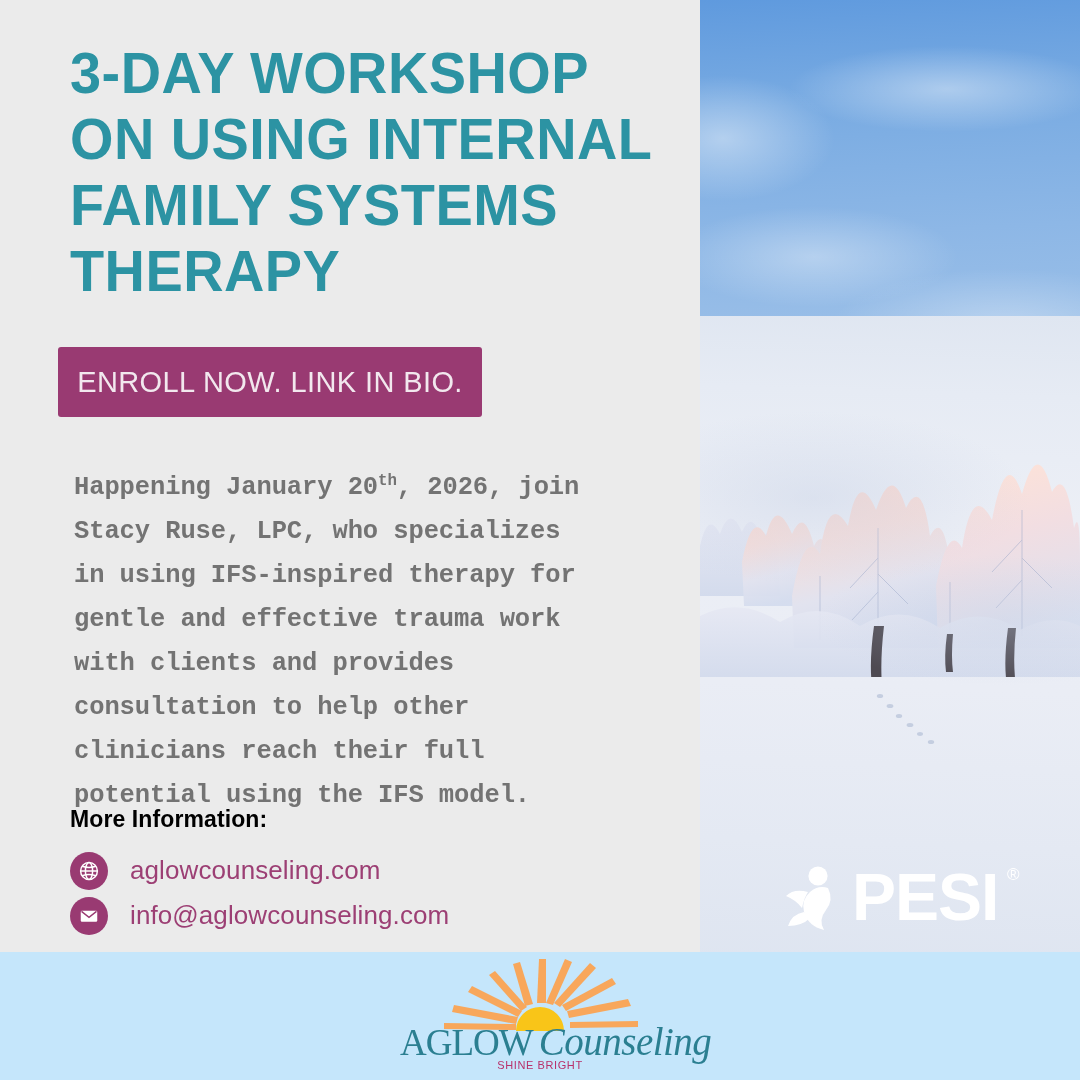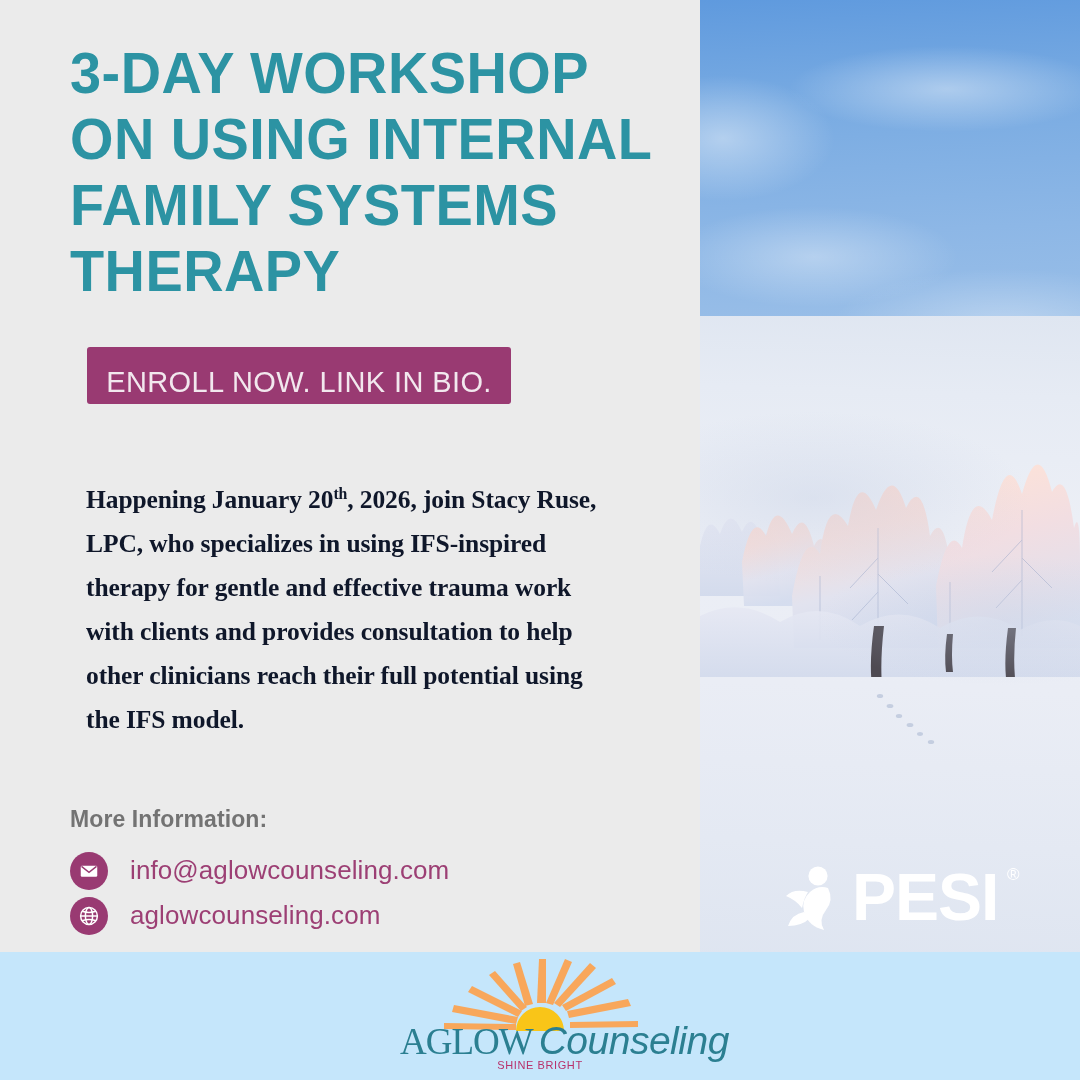--- a/index.html
+++ b/index.html
@@ -40,64 +40,64 @@
     font-size: 57px;
     line-height: 66px;
     letter-spacing: 0.5px;
     text-transform: uppercase;
     transform: scaleX(0.98);
     transform-origin: left top;
   }
 
   .cta-button {
     position: absolute;
-    left: 87px;
+    left: 58px;
     top: 347px;
     width: 424px;
-    height: 57px;
+    height: 70px;
     background: #993a72;
     border: none;
     border-radius: 3px;
     color: #f2e8ee;
     font-family: "Liberation Sans", sans-serif;
     font-size: 29px;
     font-weight: 400;
     letter-spacing: 0.4px;
     text-align: center;
     line-height: 70px;
     padding: 0;
     box-sizing: border-box;
     cursor: pointer;
   }
 
   .body-copy {
     position: absolute;
     left: 70px;
     top: 462px;
     width: 525px;
-    margin: 16px;
-    color: #0f172a;
-    font-family: Liberation Serif, serif;
+    margin: 4px;
+    color: #737373;
+    font-family: Liberation Mono, monospace;
     font-weight: 700;
     font-size: 25.5px;
     line-height: 44px;
     letter-spacing: -0.1px;
   }
   .body-copy sup {
     font-size: 0.62em;
     vertical-align: super;
     line-height: 0;
   }
 
   .more-info-label {
     position: absolute;
     left: 70px;
     top: 806px;
     margin: 0;
-    color: #737373;
+    color: #000000;
     font-family: "Liberation Sans", sans-serif;
     font-weight: 700;
     font-size: 23px;
     letter-spacing: 0.1px;
   }
 
   .contact-list {
     position: absolute;
     left: 70px;
     top: 848px;
@@ -245,21 +245,21 @@
   .aglow-word {
     color: #2b7f91;
     font-family: "Liberation Serif", serif;
     font-weight: 400;
     font-size: 37px;
     letter-spacing: -1px;
     margin-top: 11px;
   }
   .counseling-word {
     color: #2b7f91;
-    font-family: Liberation Sans, sans-serif;
+    font-family: Liberation Serif, serif;
     font-style: italic;
     font-weight: 400;
     font-size: 39px;
     letter-spacing: -0.5px;
     margin-left: 6px;
   }
   .shine-bright {
     position: absolute;
     left: 0; right: 0;
     top: 102px;
@@ -280,42 +280,42 @@
 
     <h1 class="headline">3-DAY WORKSHOP ON USING INTERNAL FAMILY SYSTEMS THERAPY</h1>
 
     <button class="cta-button">ENROLL NOW. LINK IN BIO.</button>
 
     <p class="body-copy"><span>Happening January 20</span><sup>th</sup><span>, 2026, join Stacy Ruse, LPC, who specializes in using IFS-inspired therapy for gentle and effective trauma work with clients and provides consultation to help other clinicians reach their full potential using the IFS model.</span></p>
 
     <p class="more-info-label">More Information:</p>
 
     <div class="contact-list">
-
-      <div class="contact-row">
-        <span class="contact-icon">
-          <svg width="22" height="22" viewBox="0 0 24 24">
-            <rect x="3" y="6.2" width="18" height="12" rx="1.4" fill="#ffffff"></rect>
-            <path d="M3.8 7 L12 13.4 L20.2 7" fill="none" stroke="#993a72" stroke-width="1.5"></path>
-          </svg>
-        </span>
-        <span class="contact-text">info@aglowcounseling.com</span>
-      </div>
 
       <div class="contact-row">
         <span class="contact-icon">
           <svg width="24" height="24" viewBox="0 0 24 24" fill="none" stroke="#ffffff" stroke-width="1.5">
             <circle cx="12" cy="12" r="8.4"></circle>
             <ellipse cx="12" cy="12" rx="3.6" ry="8.4"></ellipse>
             <line x1="3.6" y1="12" x2="20.4" y2="12"></line>
             <path d="M5.2 7.2 Q12 9.6 18.8 7.2"></path>
             <path d="M5.2 16.8 Q12 14.4 18.8 16.8"></path>
           </svg>
         </span>
         <span class="contact-text">aglowcounseling.com</span>
+      </div>
+
+      <div class="contact-row">
+        <span class="contact-icon">
+          <svg width="22" height="22" viewBox="0 0 24 24">
+            <rect x="3" y="6.2" width="18" height="12" rx="1.4" fill="#ffffff"></rect>
+            <path d="M3.8 7 L12 13.4 L20.2 7" fill="none" stroke="#993a72" stroke-width="1.5"></path>
+          </svg>
+        </span>
+        <span class="contact-text">info@aglowcounseling.com</span>
       </div>
 
     </div>
   </div>
 
   <div class="photo">
     <div class="sky"></div>
     <div class="horizon-glow"></div>
     <div class="snowfield"></div>
 

